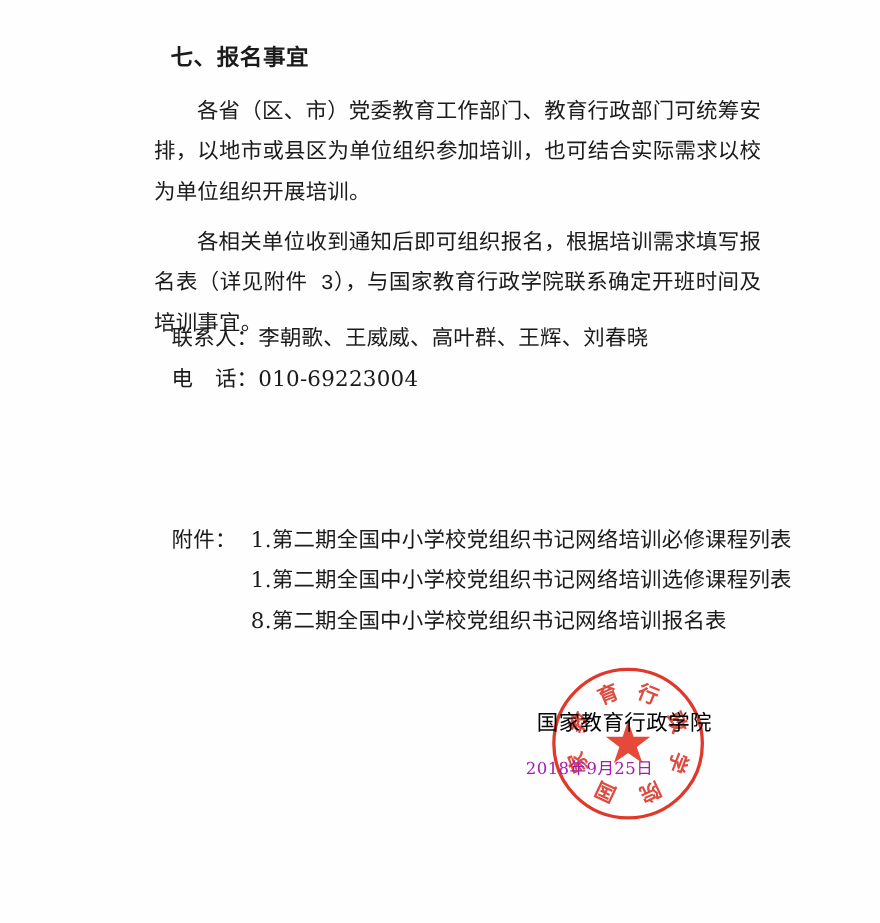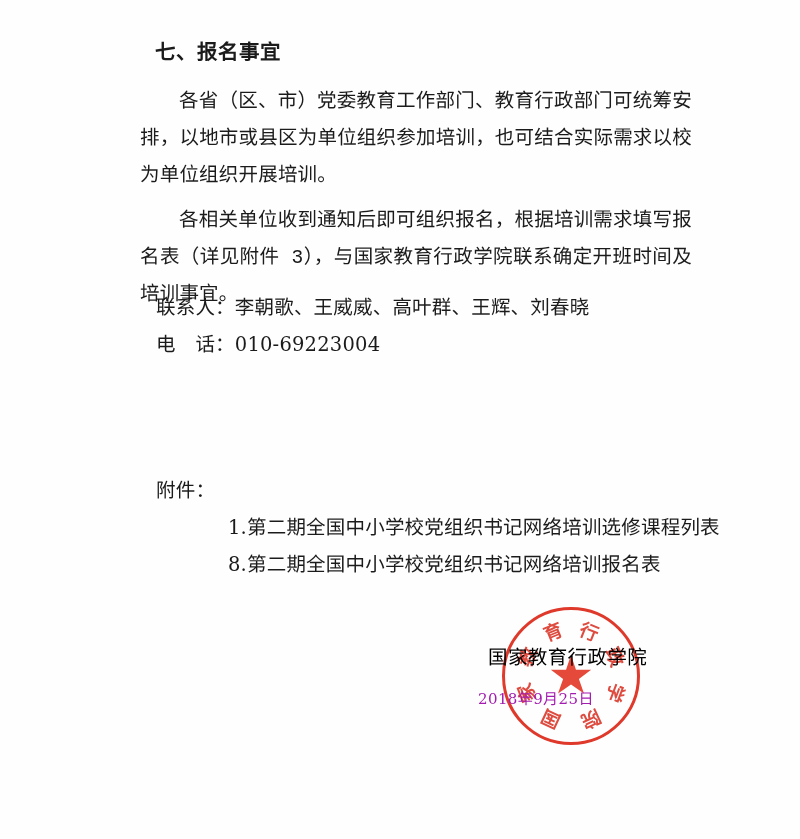--- a/index.html
+++ b/index.html
@@ -179,20 +179,21 @@
   </div>
 
   <div class="doc-body" style="top:289px;">
     <p class="contact-line">联系人：李朝歌、王威威、高叶群、王辉、刘春晓</p>
     <p class="contact-line">电　话：010-69223004</p>
   </div>
 
   <div class="attach-block" style="top:428px;margin-top:44px;">
     <div class="attach-row">
       <div class="attach-label">附件：</div>
+      <div class="attach-text">1.第二期全国中小学校党组织书记网络培训必修课程列表</div>
     </div>
     <div class="attach-row">
       <div class="attach-label"></div>
       <div class="attach-text">1.第二期全国中小学校党组织书记网络培训选修课程列表</div>
     </div>
     <div class="attach-row">
       <div class="attach-label"></div>
       <div class="attach-text">8.第二期全国中小学校党组织书记网络培训报名表</div>
     </div>
   </div>

